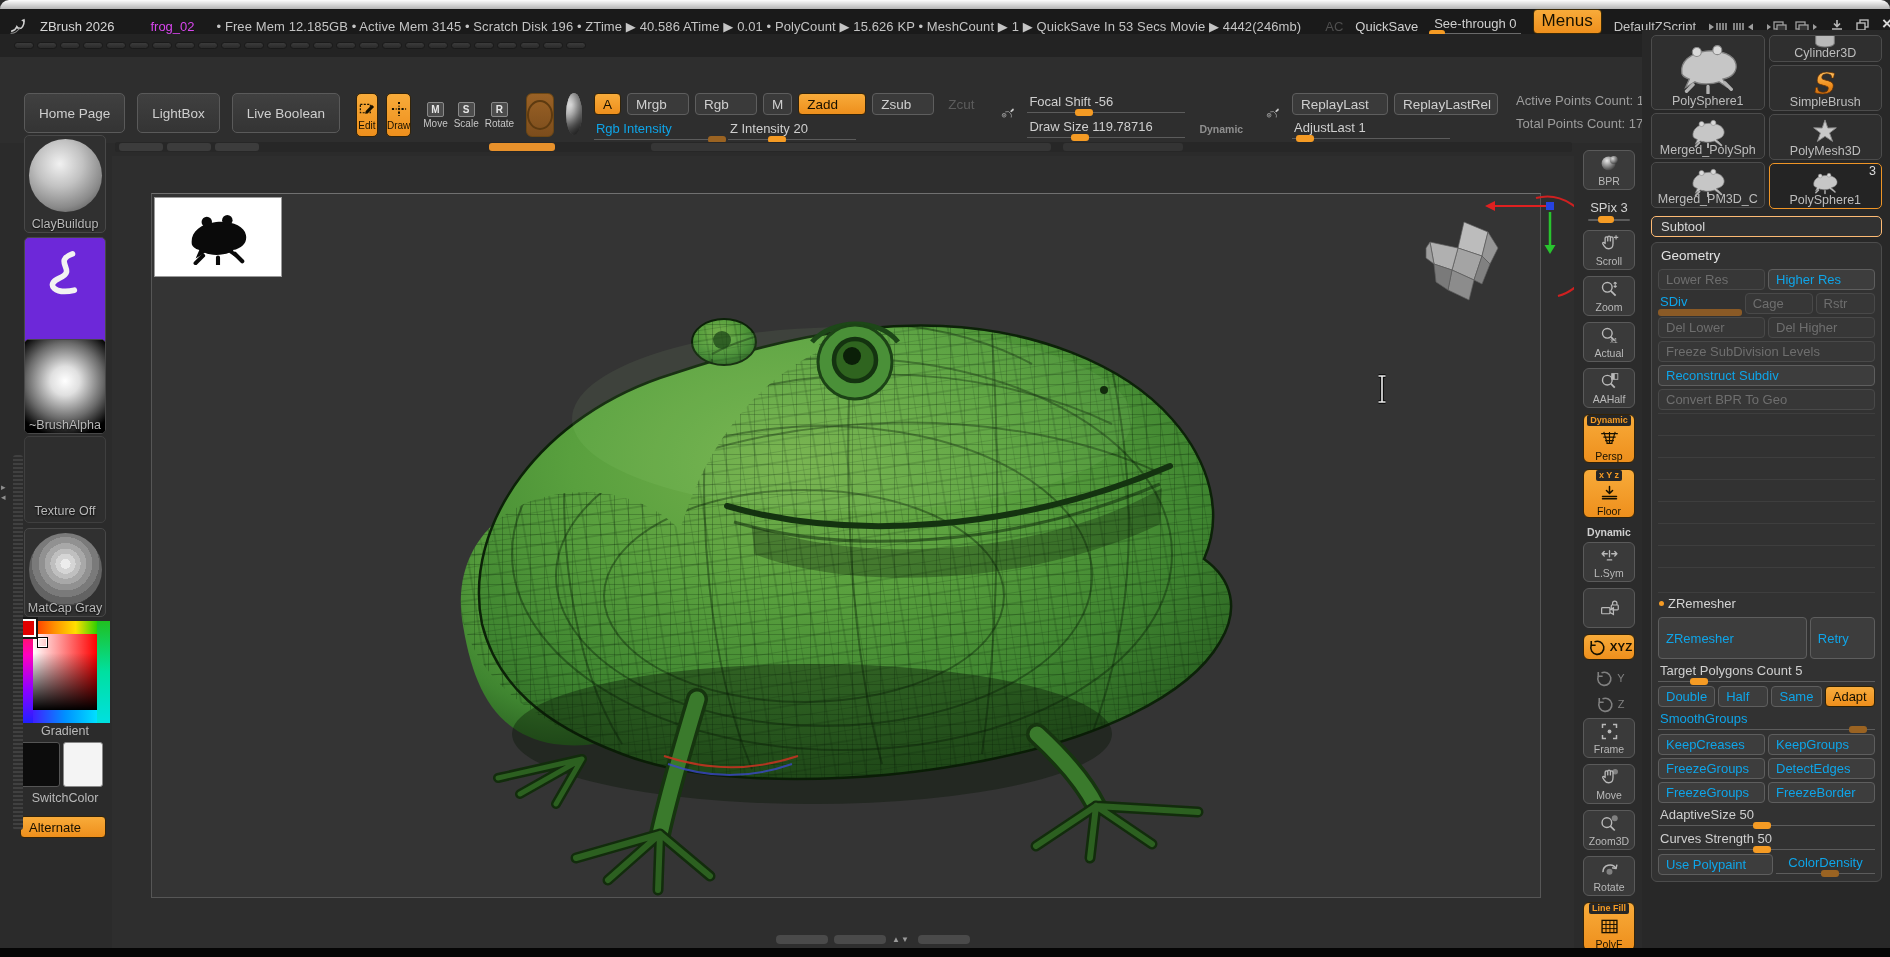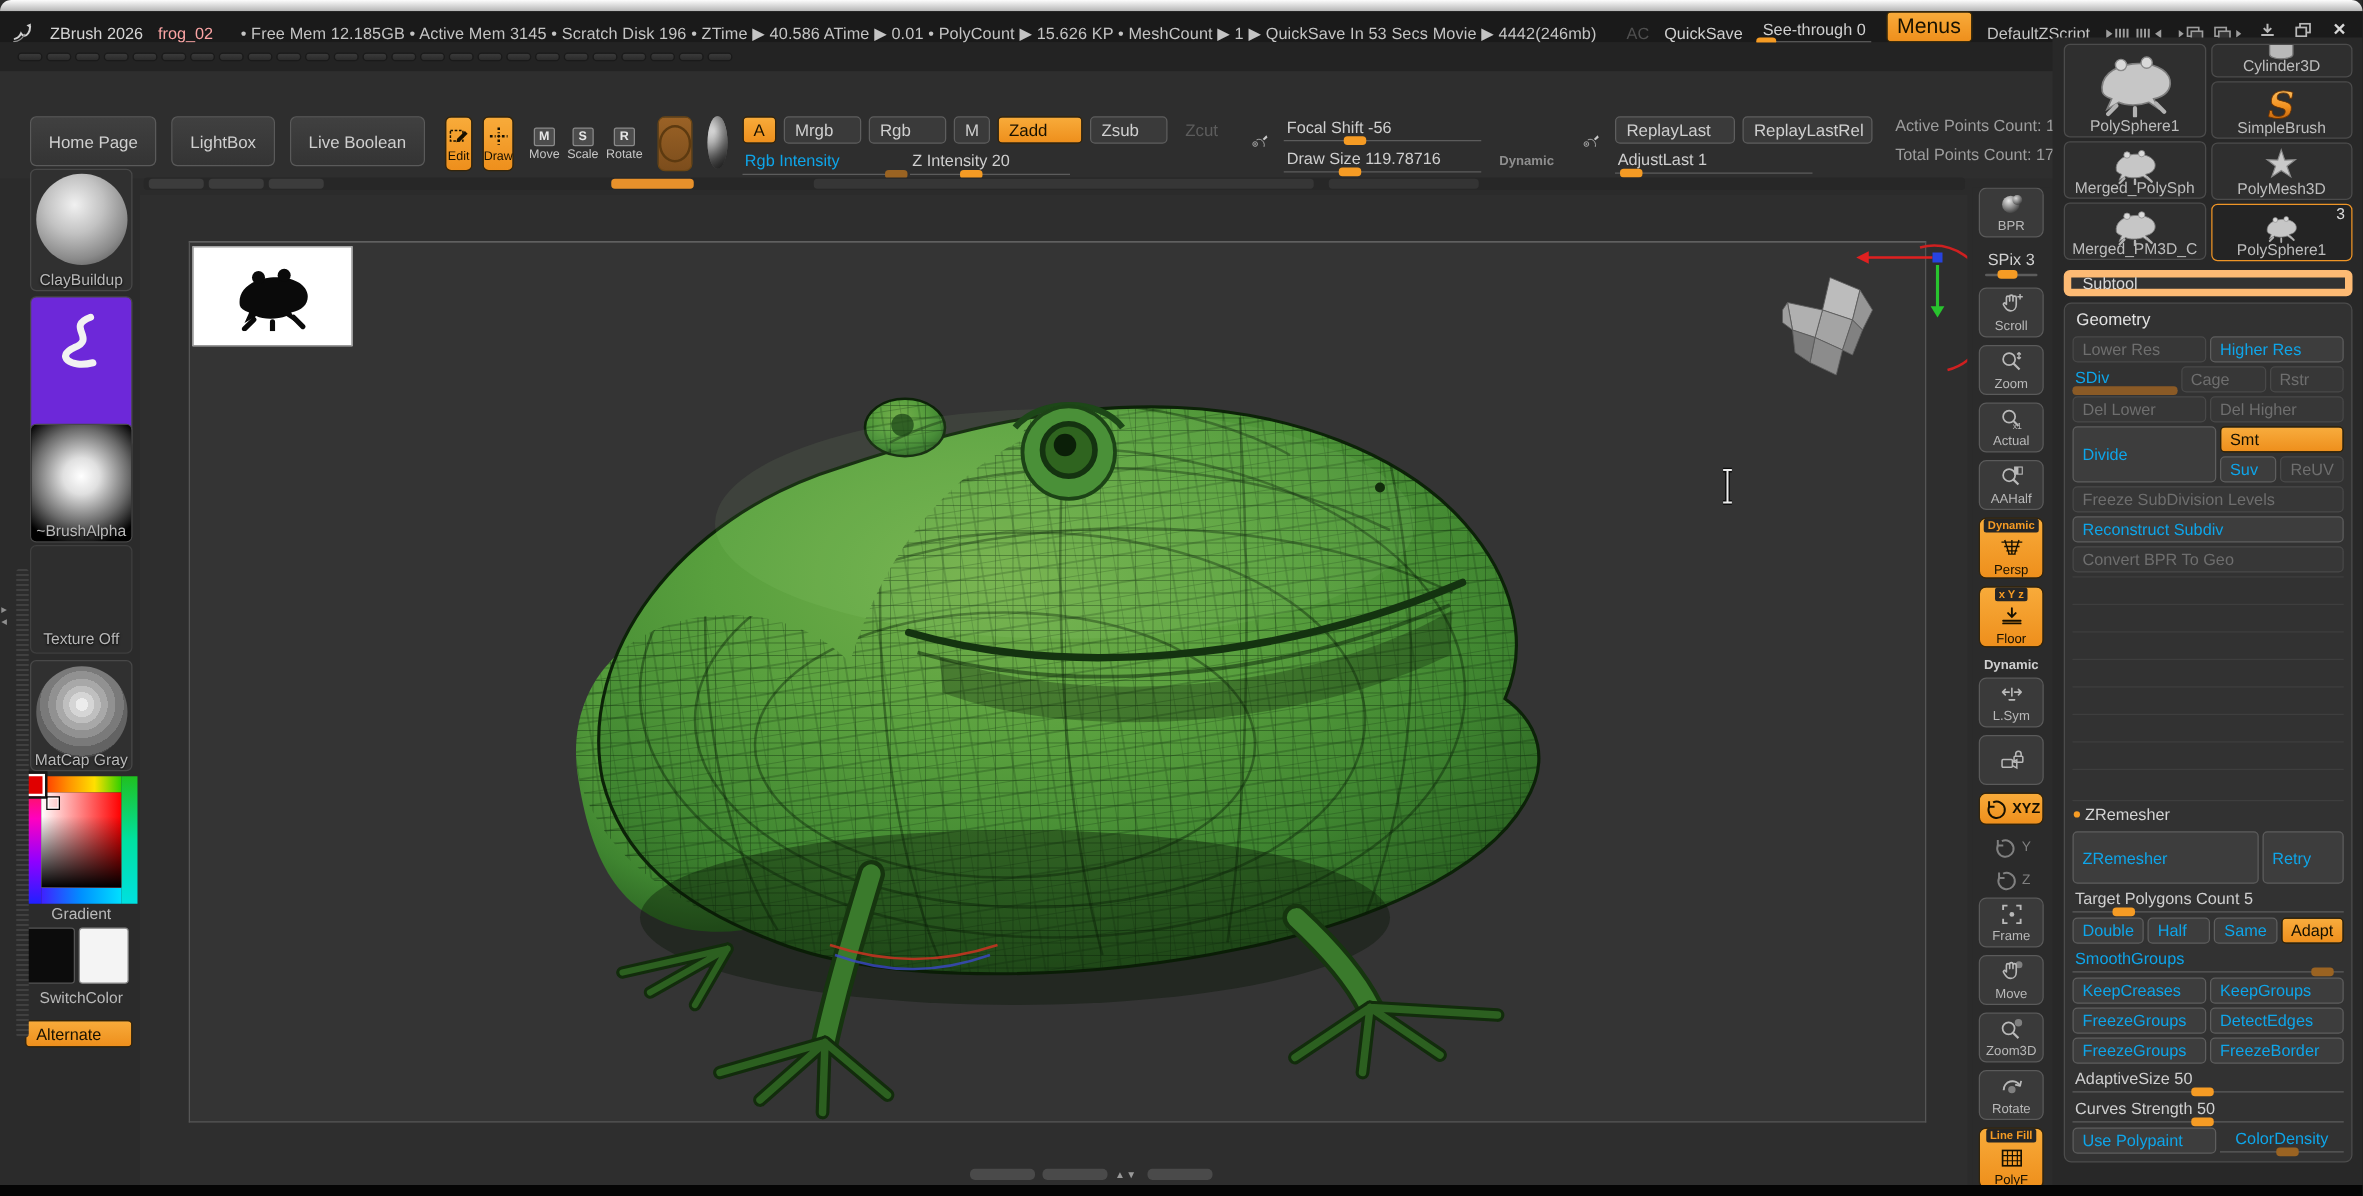--- a/index.html
+++ b/index.html
@@ -9,21 +9,21 @@
 
   
   .win-top{position:absolute;left:0;top:0;width:1890px;height:9px;
     background:linear-gradient(#fdfdfd,#b5b5b5);border-radius:9px 9px 0 0}
   .bottom-strip{position:absolute;left:0;bottom:0;width:1890px;height:9px;background:#050505}
 
   .titlebar{position:absolute;left:0;top:9px;width:1890px;height:25px;background:#1a1a1a;
     display:flex;align-items:flex-end;padding:0 10px;gap:12px;color:#c9c9c9;font-size:13px;white-space:nowrap}
   .zlogo{width:18px;height:16px;flex:none}
   .tb-app{color:#d6d6d6}
-  .tb-doc{color:#fca5a5;margin-left:0}
+  .tb-doc{color:#d946ef;margin-left:24px}
   .tb-stats{color:#c4c4c4;margin-left:10px;letter-spacing:.1px}
   .tb-spacer{flex:1}
   .tb-ac{color:#4f4f4f}
   .tb-qs{color:#d0d0d0;cursor:pointer}
   .tb-see{position:relative;padding:0 4px 3px;color:#d0d0d0}
   .tb-see .trk{position:absolute;left:0;right:0;bottom:0;height:1px;background:#6a6a6a}
   .tb-see .knb{position:absolute;bottom:-2px;left:calc(var(--knob,8%) - 8px);width:16px;height:6px;border-radius:3px;background:#f59b24}
   .tb-menus{background:linear-gradient(#f8ab3a,#ee8f1c);color:#171100;border:1px solid #3a2a07;
     border-radius:4px;padding:1px 8px 2px;font-size:17px}
   .tb-dzs{color:#c4c4c4}
@@ -150,21 +150,21 @@
   .tool-cell .thumb{position:absolute;top:2px;left:50%;transform:translateX(-50%);width:58px;height:32px}
   .tool-cell .tlabel{position:relative;font-size:12.5px;color:#bdbdbd;line-height:16px;max-width:100%;overflow:hidden;white-space:nowrap}
   .tool-cell.big{height:75px}
   .tool-cell.big .thumb{width:92px;height:56px}
   .tool-cell.cut{height:27px}
   .tool-cell.cut .thumb{top:-16px}
   .tool-cell.selected{border-color:#ef9526;background:#242424}
   .tbadge{position:absolute;top:0;right:5px;font-size:12.5px;color:#dcdcdc}
   .tbadge:empty{display:none}
 
-  .subtool{height:21px;border:6px solid #fdba74;border-radius:5px;background:#323232;display:flex;
+  .subtool{height:21px;border:1px solid #fdba74;border-radius:5px;background:#323232;display:flex;
     align-items:center;padding:0 9px;font-size:13px;color:#d8d8d8;margin-bottom:5px}
   .geopanel{border:1px solid #4c4c4c;border-radius:6px;background:#323232;padding:2px 6px 6px;
     display:flex;flex-direction:column;gap:3px}
   .geohdr{height:21px;font-size:13.5px;color:#e2e2e2;display:flex;align-items:center;padding:0 3px}
   .grow{display:flex;gap:3px}
   .grow>*{flex:1}
   .gcol{display:flex;flex-direction:column;gap:3px;flex:1}
   .gbtn{height:21px;display:flex;align-items:center;padding:0 7px;background:#3d3d3d;border:1px solid #5e5e5e;
     border-radius:4px;font-size:13px;color:#0ea5e9}
   .gbtn.dim{color:#6e6e6e;border-color:#494949;background:#373737}
@@ -873,30 +873,20 @@
             <span class="trk"></span>
             <span class="knb"></span>
         </div>
         <div class="gbtn dim f06">Cage</div>
         <div class="gbtn dim f05">Rstr</div>
       </div>
       <div class="grow">
         <div class="gbtn dim">Del Lower</div>
         <div class="gbtn dim">Del Higher</div>
       </div>
-      <div class="grow">
-        <div class="gbtn tall">Divide</div>
-        <div class="gcol">
-          <div class="gbtn orange">Smt</div>
-          <div class="grow">
-            <div class="gbtn">Suv</div>
-            <div class="gbtn dim">ReUV</div>
-          </div>
-        </div>
-      </div>
       <div class="gbtn dim">Freeze SubDivision Levels</div>
       <div class="gbtn">Reconstruct Subdiv</div>
       <div class="gbtn dim">Convert BPR To Geo</div>
 
       <div>
 
       <div class="gsec"></div>
           <div class="gsec"></div>
           <div class="gsec"></div>
           <div class="gsec"></div>

